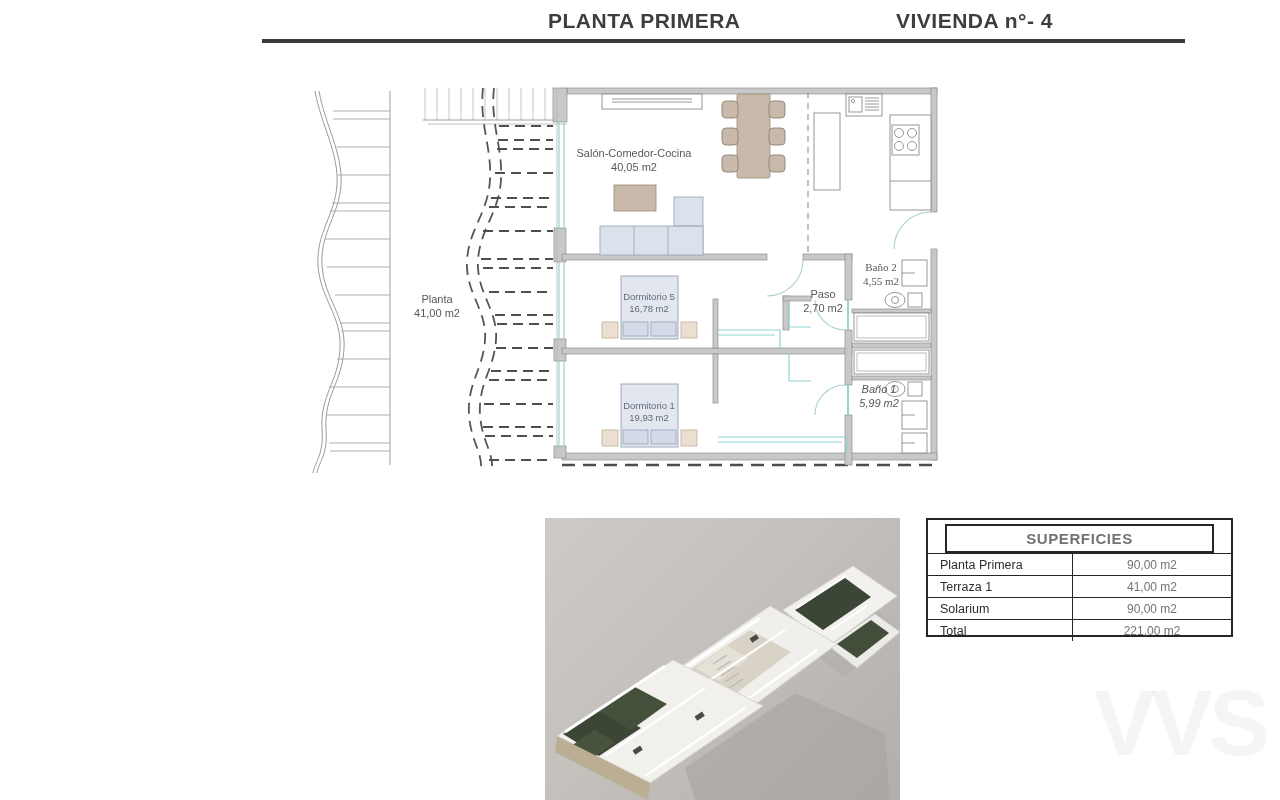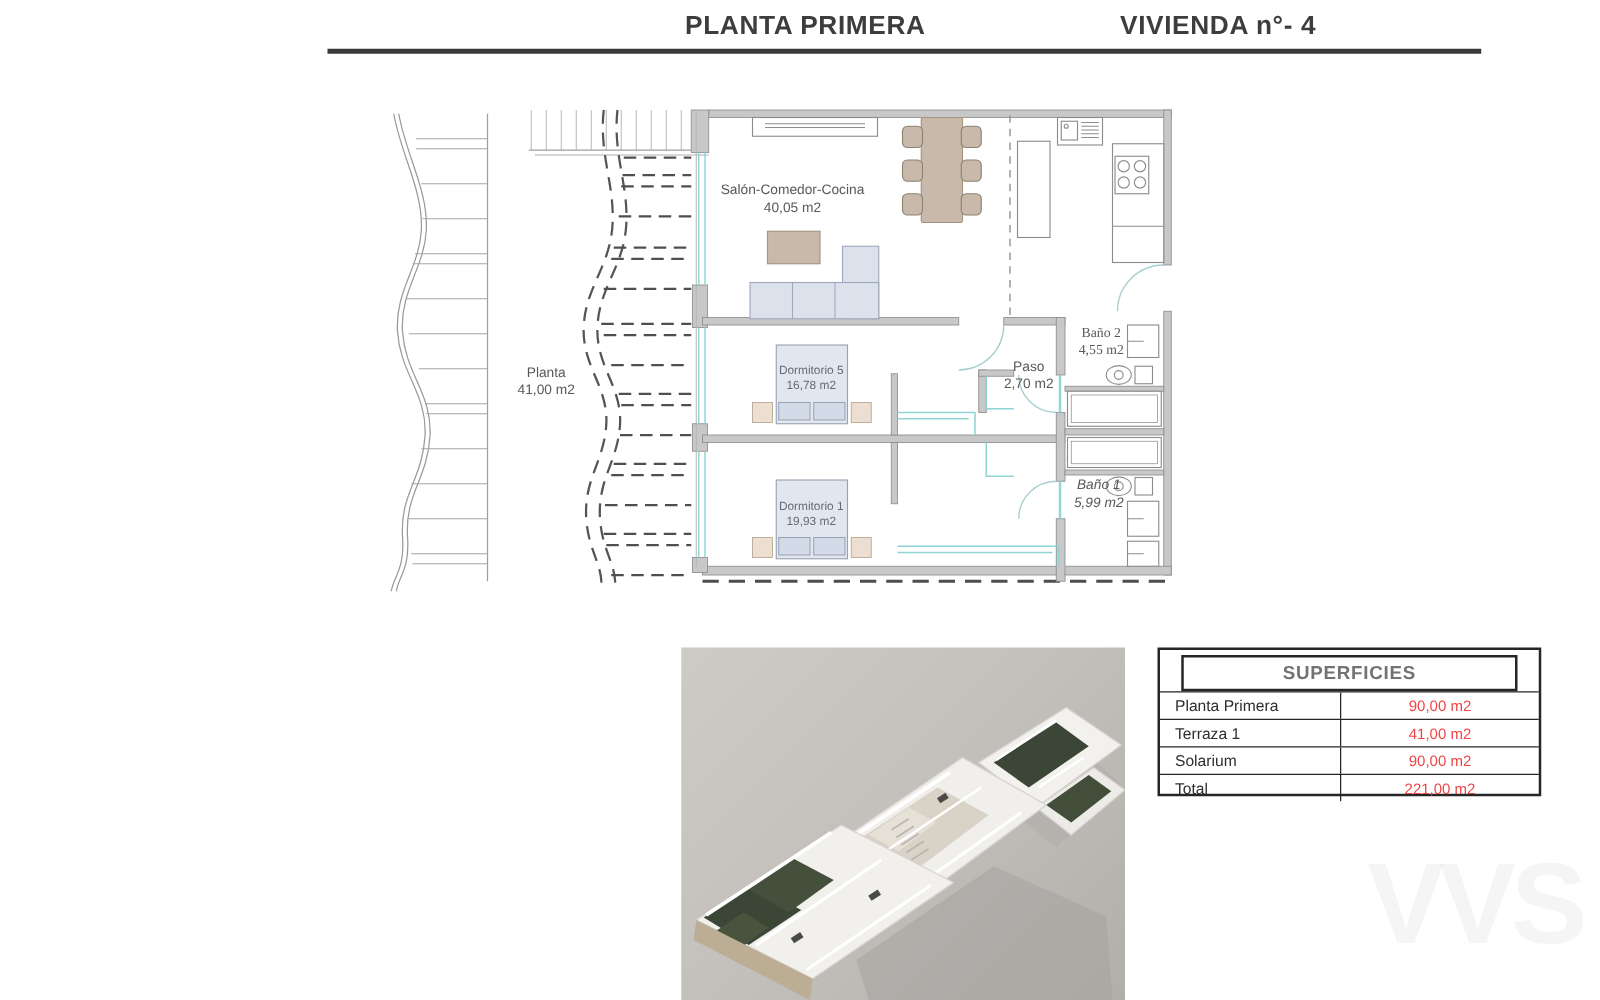--- a/index.html
+++ b/index.html
@@ -34,21 +34,21 @@
   .sup-table{
     position:absolute;left:926px;top:518px;width:307px;height:119px;
     border:2px solid #262626;box-sizing:border-box;background:#fff;
   }
   .sup-header{height:25px;margin:4px 17px 2px 17px;border:2px solid #262626;
     display:flex;align-items:center;justify-content:center;
     font-size:15px;font-weight:600;letter-spacing:.6px;color:#737373;}
   .sup-rows{position:absolute;left:0;right:0;top:33px;bottom:6px;}
   .sup-row{height:21px;border-top:1.6px solid #262626;display:flex;align-items:center;}
   .sup-row .cell-label{width:144px;padding-left:12px;font-size:12.5px;color:#2e2e2e;box-sizing:border-box;}
-  .sup-row .cell-value{flex:1;border-left:1.6px solid #262626;text-align:center;font-size:12px;color:#ef4444;align-self:stretch;display:flex;align-items:center;justify-content:center;}
+  .sup-row .cell-value{flex:1;border-left:1.6px solid #262626;text-align:center;font-size:12px;color:#737373;align-self:stretch;display:flex;align-items:center;justify-content:center;}
   
   .watermark{
     position:absolute;left:1085px;top:648px;width:190px;height:150px;
     font-size:92px;font-weight:700;color:rgba(160,160,160,0.10);
     letter-spacing:-4px;line-height:150px;text-align:center;user-select:none;
   }
 </style>
 </head>
 <body>
 

